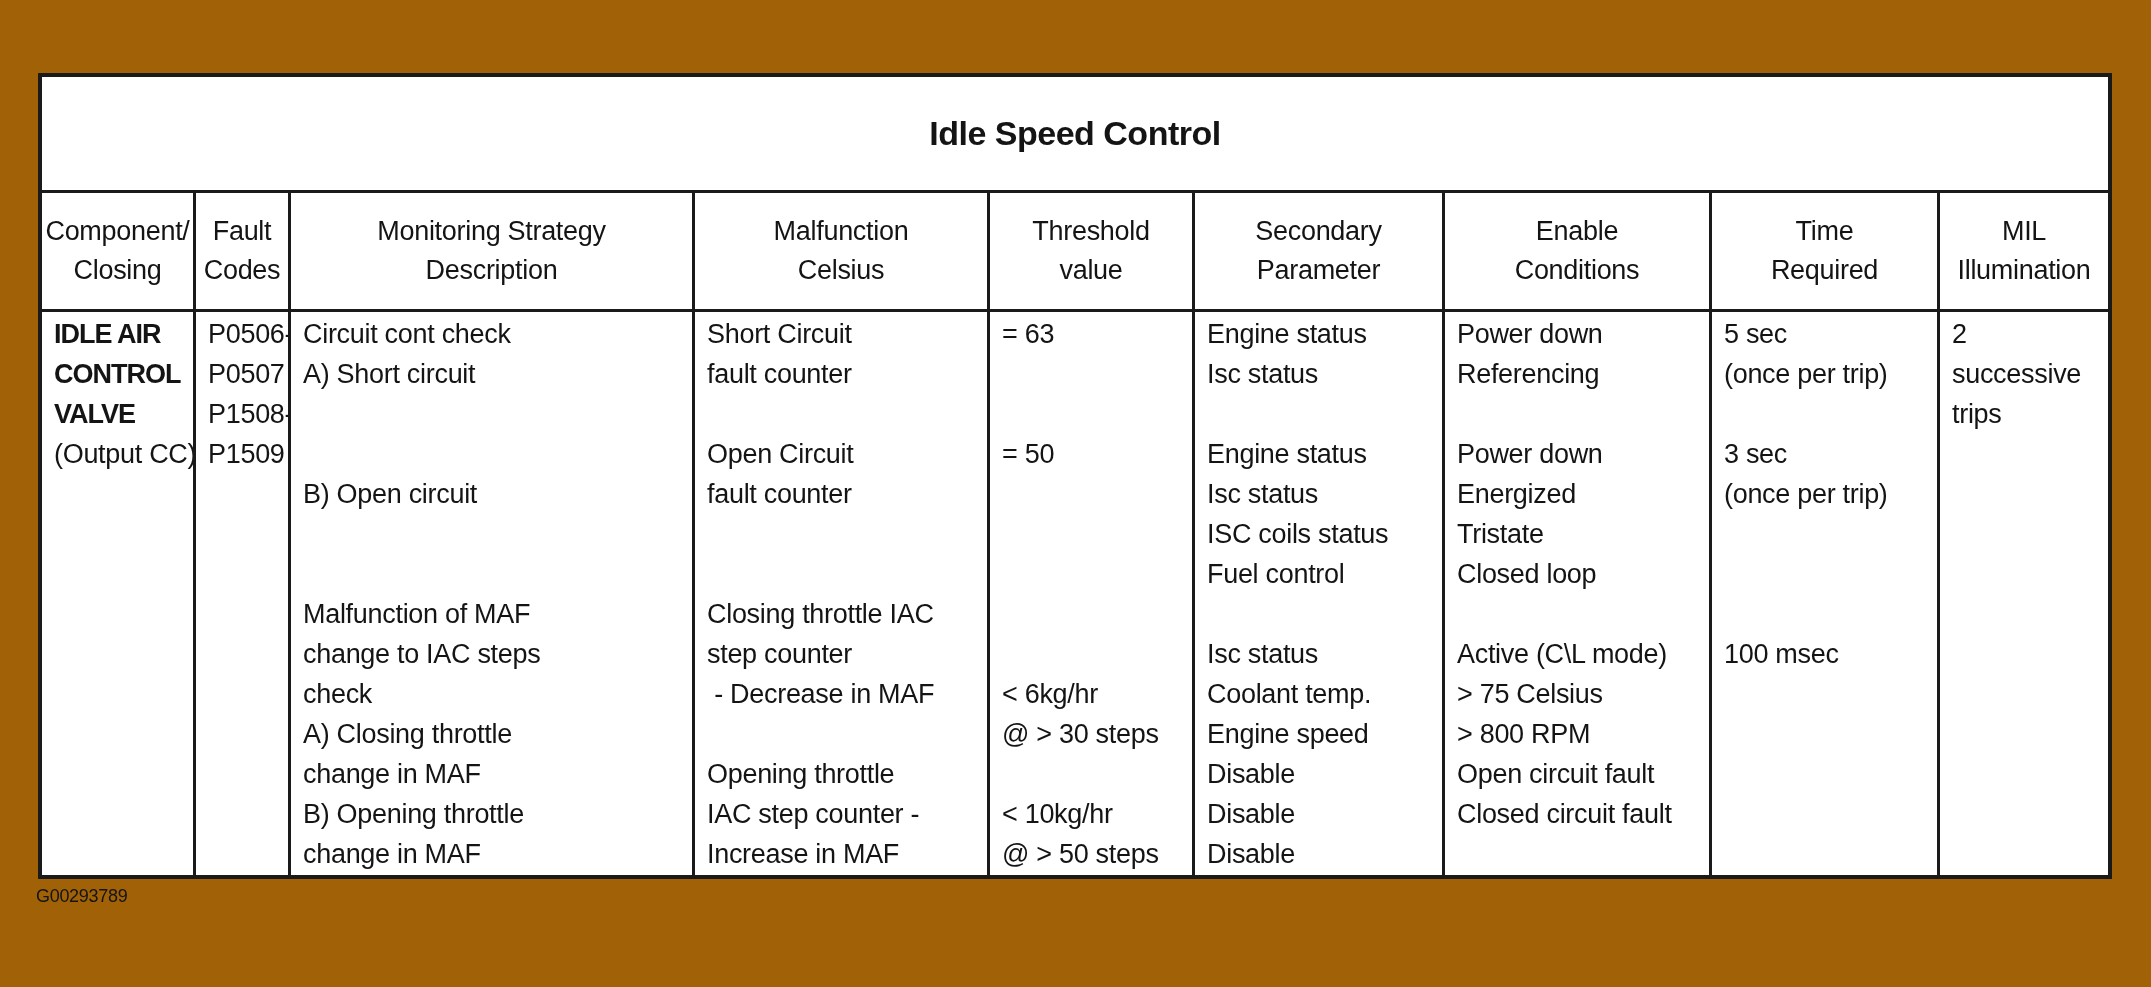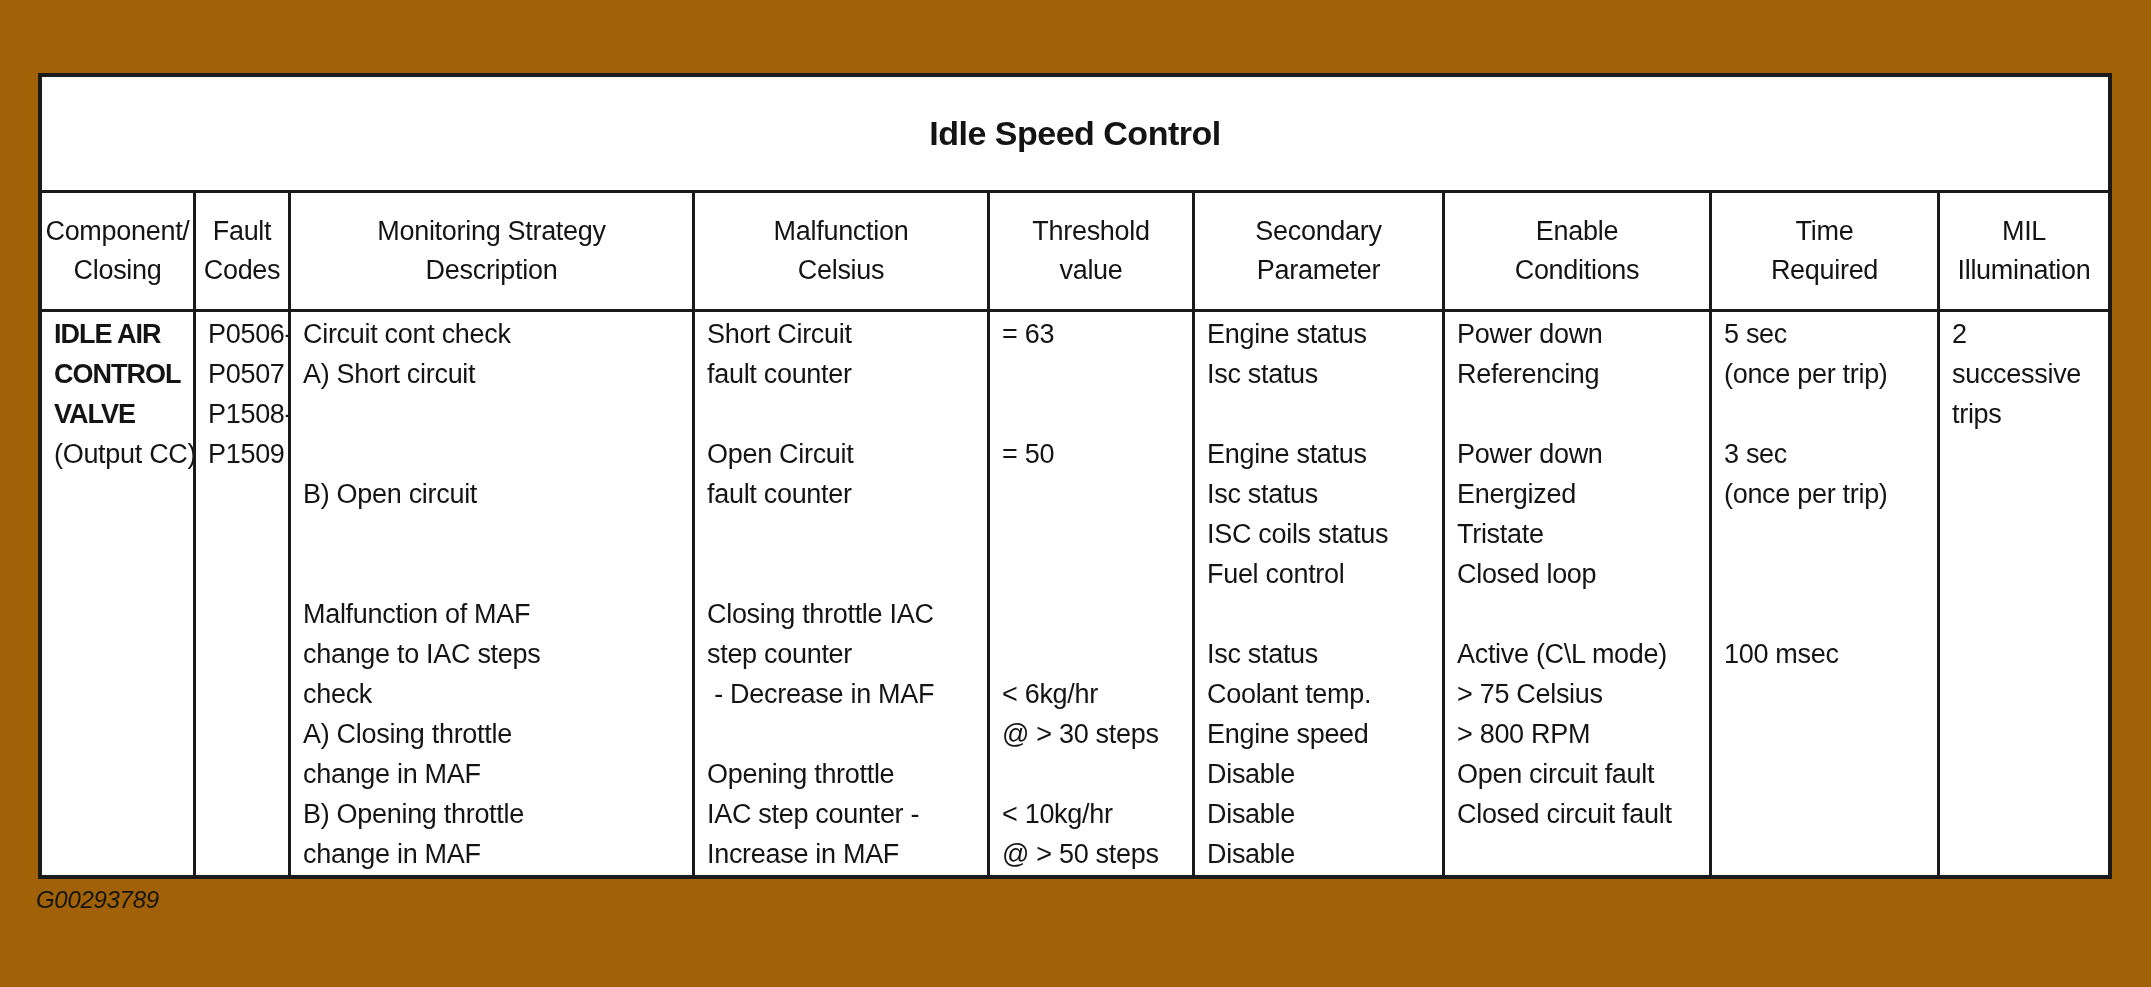--- a/index.html
+++ b/index.html
@@ -73,23 +73,22 @@
     white-space: pre;
   }
   .bold {
     font-weight: bold;
     letter-spacing: -1px;
   }
   .graphic-id {
     position: absolute;
     left: 36px;
     top: 886px;
-    font-size: 24px;
+    font-size: 18px;
     letter-spacing: -0.3px;
-    font-style: italic;
   }
 </style>
 </head>
 <body>
 
 <div class="page">
   <div class="doc-table">
     <div class="title-row">Idle Speed Control</div>
     <div class="row header-row" id="header-row">
         <div class="cell header-cell"><div class="hline">Component/</div><div class="hline">Closing</div></div>

